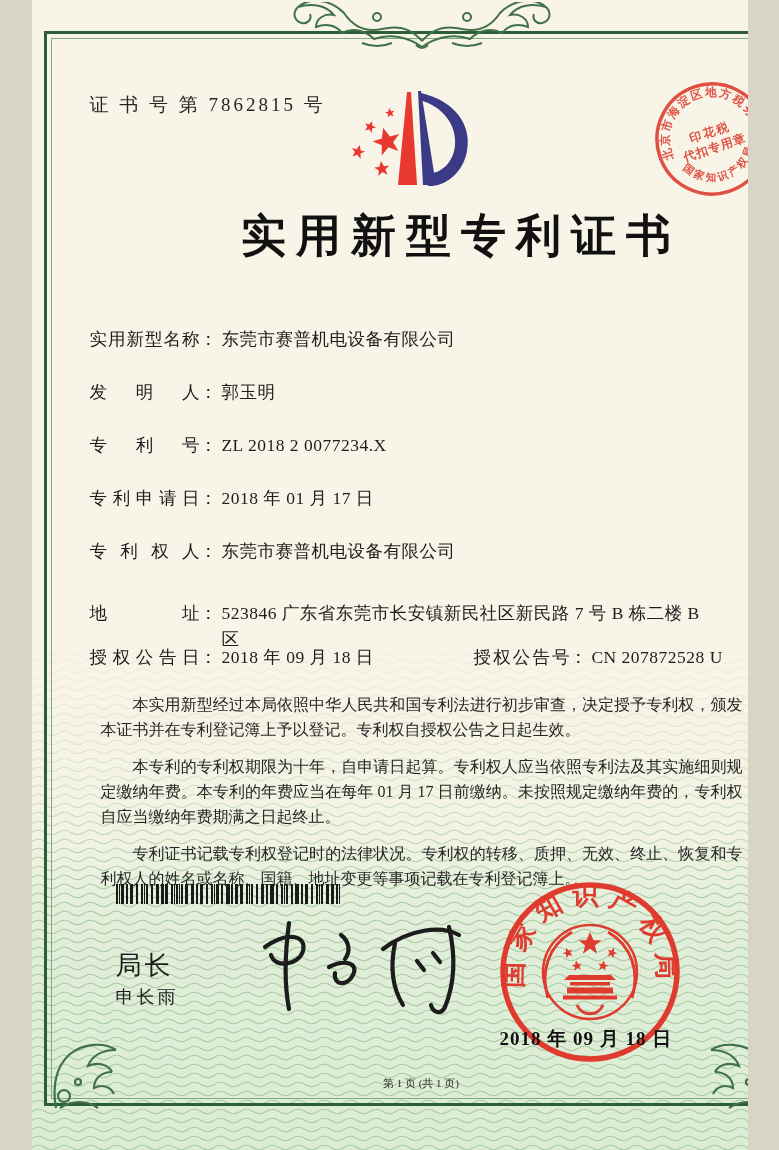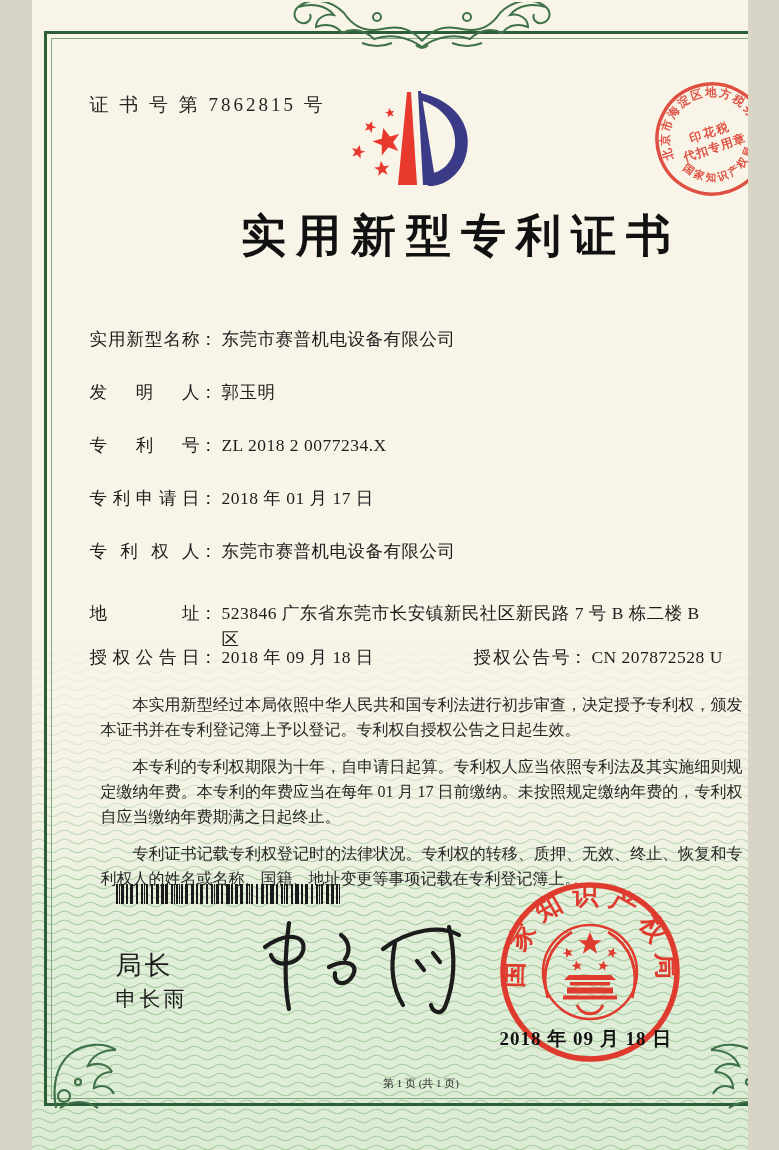--- a/index.html
+++ b/index.html
@@ -31,21 +31,21 @@
   .body-text p{margin:12px;text-indent:2em;}
   .barcode{left:84px;top:884px;width:224px;height:20px;
     background-image:
       repeating-linear-gradient(90deg,#1a1a1a 0 2px,rgba(0,0,0,0) 2px 5px),
       repeating-linear-gradient(90deg,#1a1a1a 0 1px,rgba(0,0,0,0) 1px 7px),
       repeating-linear-gradient(90deg,rgba(0,0,0,0) 0 3px,#1a1a1a 3px 4px,rgba(0,0,0,0) 4px 11px);
   }
   .signer-title{left:84px;top:948px;font-family:"Liberation Sans","DejaVu Sans",sans-serif;
     font-size:26px;letter-spacing:3px;color:#1c1c1c;}
   .signer-name{left:84px;top:985px;font-family:"Liberation Sans","DejaVu Sans",sans-serif;
-    font-size:21px;letter-spacing:3px;color:#1c1c1c;}
+    font-size:18px;letter-spacing:3px;color:#1c1c1c;}
   .seal-date{left:468px;top:1026px;width:200px;font-size:19px;font-weight:600;
     letter-spacing:1px;color:#111;}
   .footer{left:0;top:1076px;width:779px;text-align:center;font-size:11px;color:#2c2c2c;}
 </style>
 </head>
 <body>
 
 <div class="page">
 
   <svg class="bg" width="779" height="1150" viewBox="0 0 779 1150">

